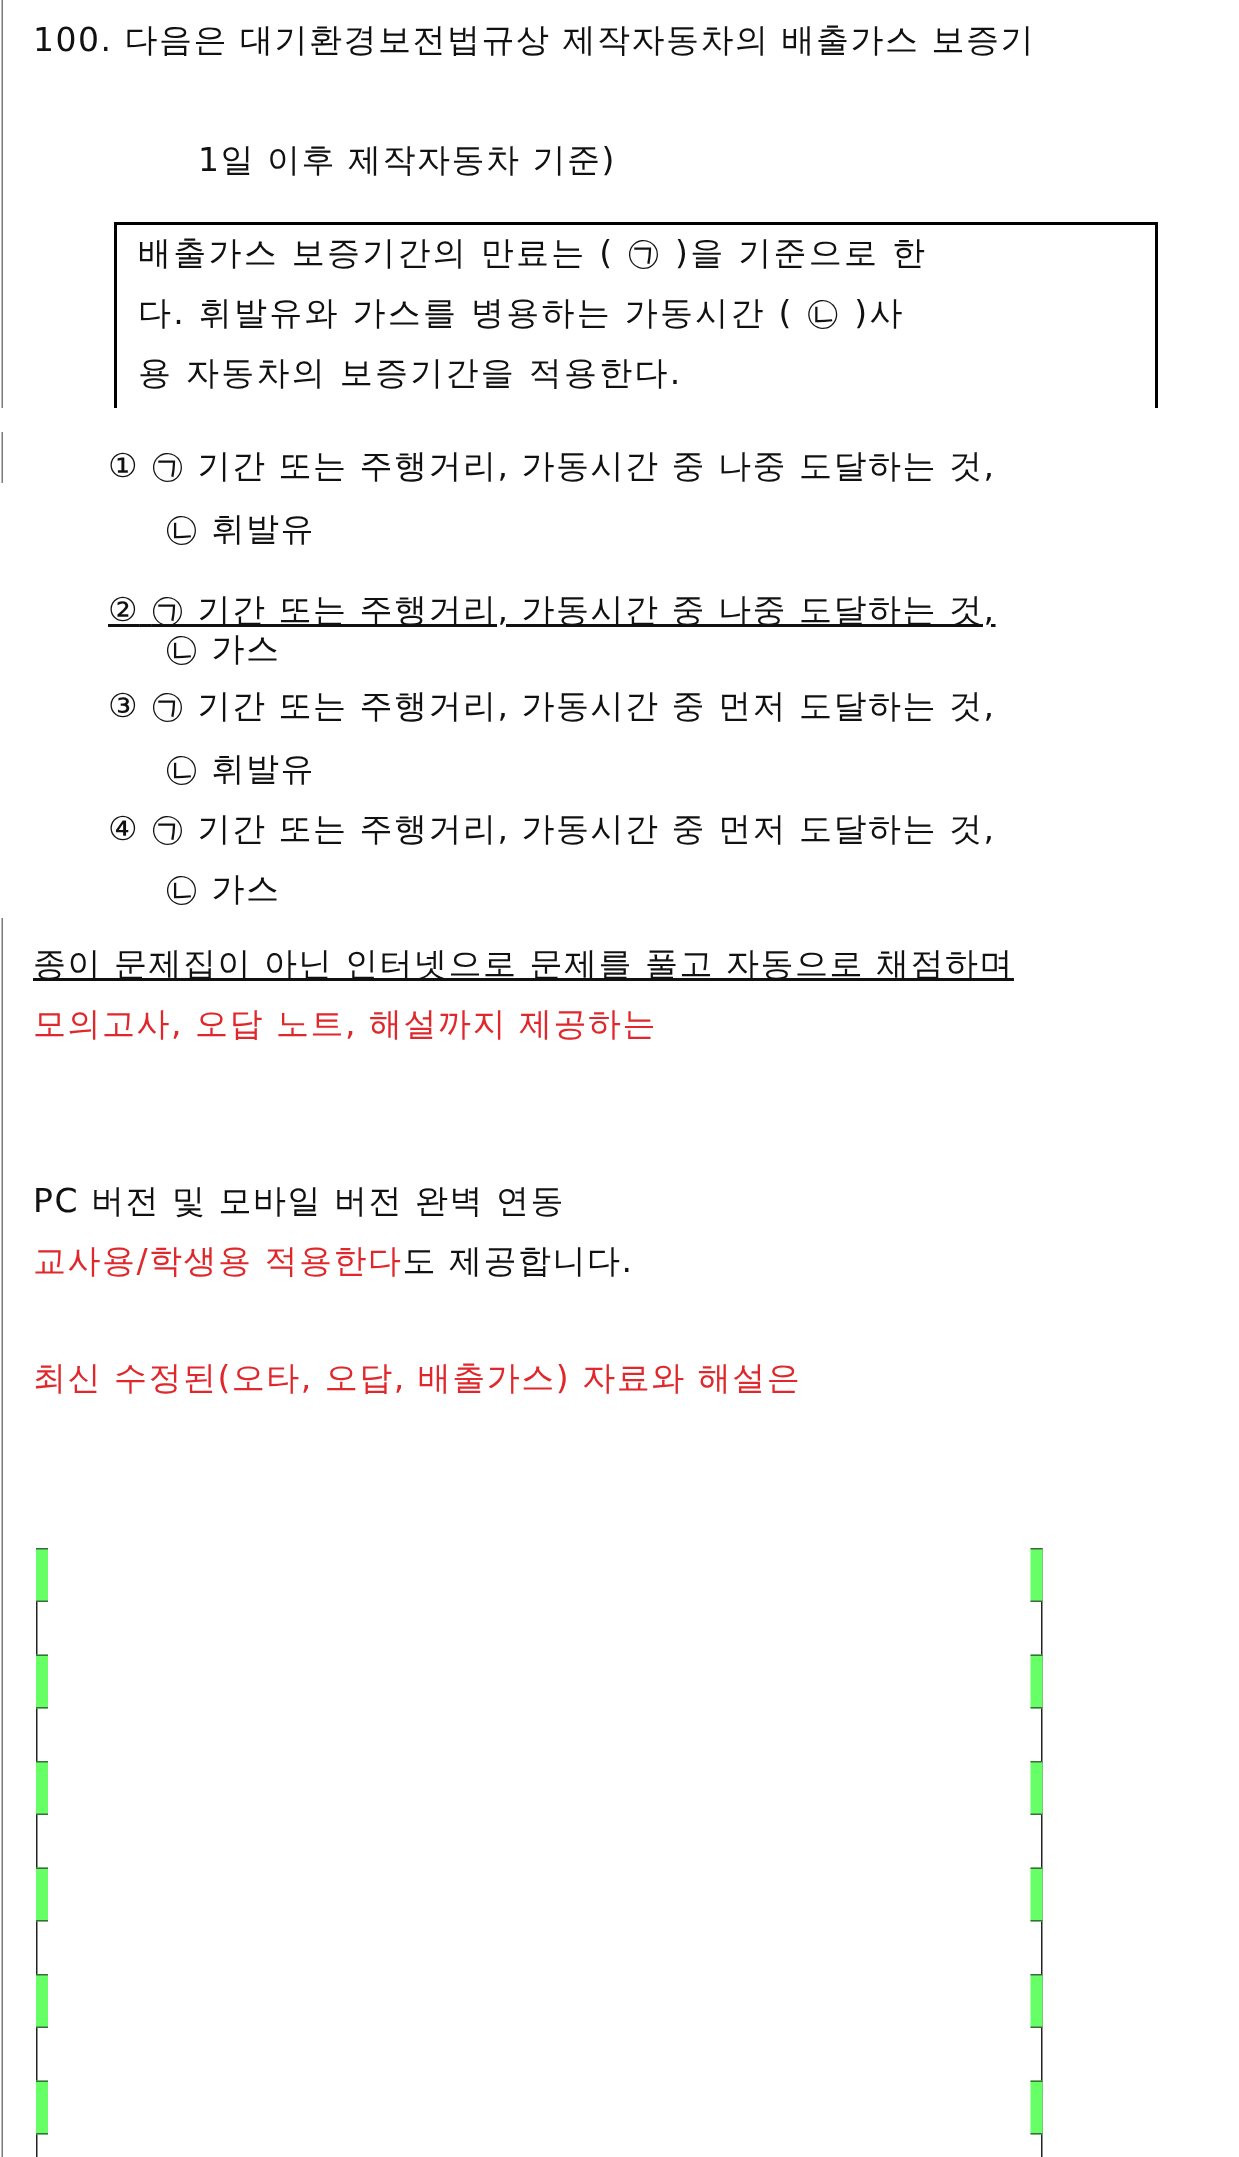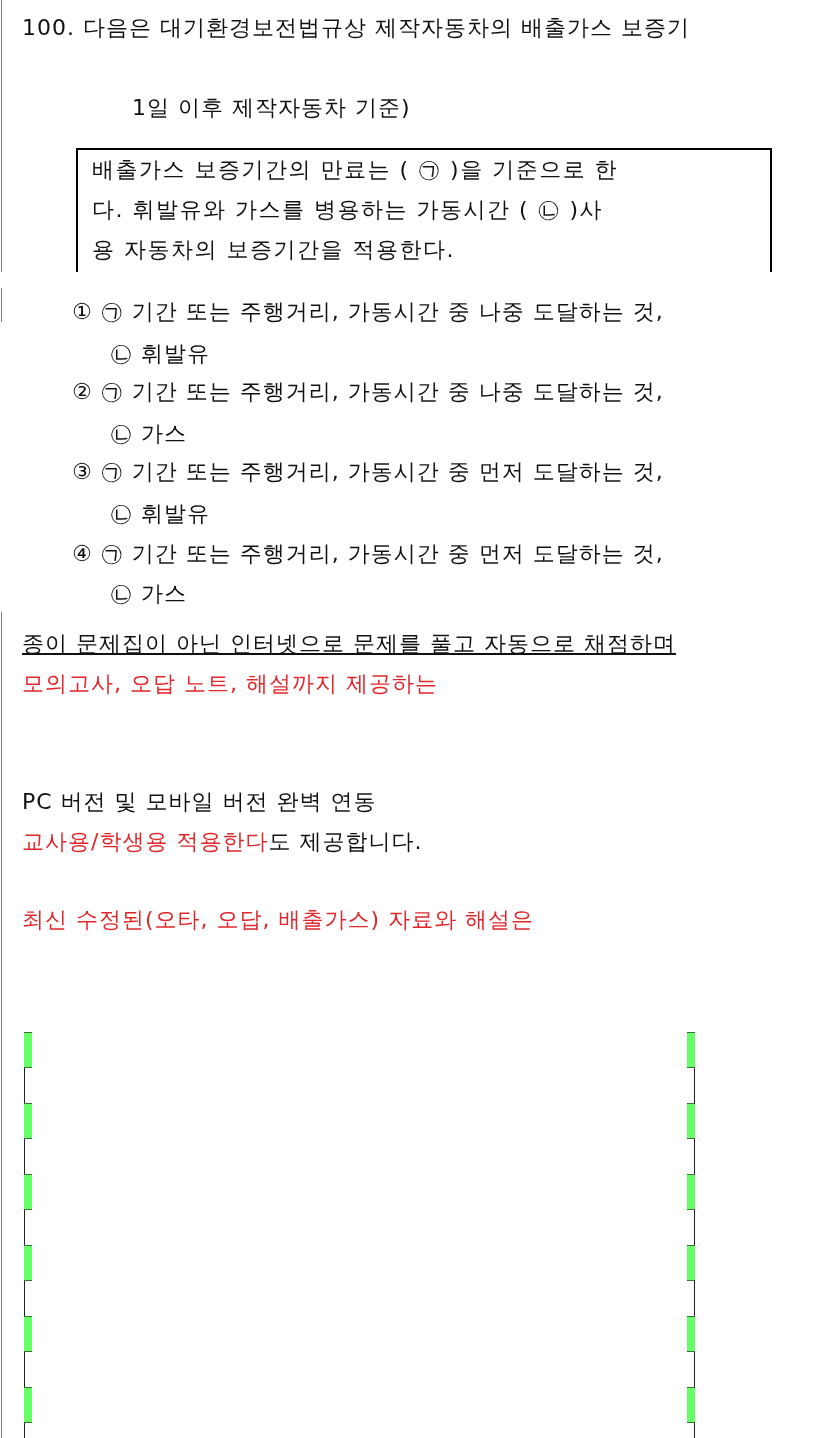--- a/index.html
+++ b/index.html
@@ -38,21 +38,21 @@
   <div class="box-line" style="top:86px;text-align:center;">용 자동차의 보증기간을 적용한다.</div>
 </div>
 
 <div>
   <div class="abs txt" style="left:72px;top:298px;">
     <span>①</span>
     <span>㉠ 기간 또는 주행거리, 가동시간 중 나중 도달하는 것,</span>
   </div>
   <div class="abs txt" style="left:110px;top:340px;">㉡ 휘발유</div>
 
-  <div class="abs txt" style="left:72px;top:378px;">
+  <div class="abs txt" style="left:72px;top:394px;text-decoration:underline;">
     <span>②</span>
     <span>㉠ 기간 또는 주행거리, 가동시간 중 나중 도달하는 것,</span>
   </div>
   <div class="abs txt" style="left:110px;top:420px;">㉡ 가스</div>
 
   <div class="abs txt" style="left:72px;top:458px;">
     <span>③</span>
     <span>㉠ 기간 또는 주행거리, 가동시간 중 먼저 도달하는 것,</span>
   </div>
   <div class="abs txt" style="left:110px;top:500px;">㉡ 휘발유</div>

